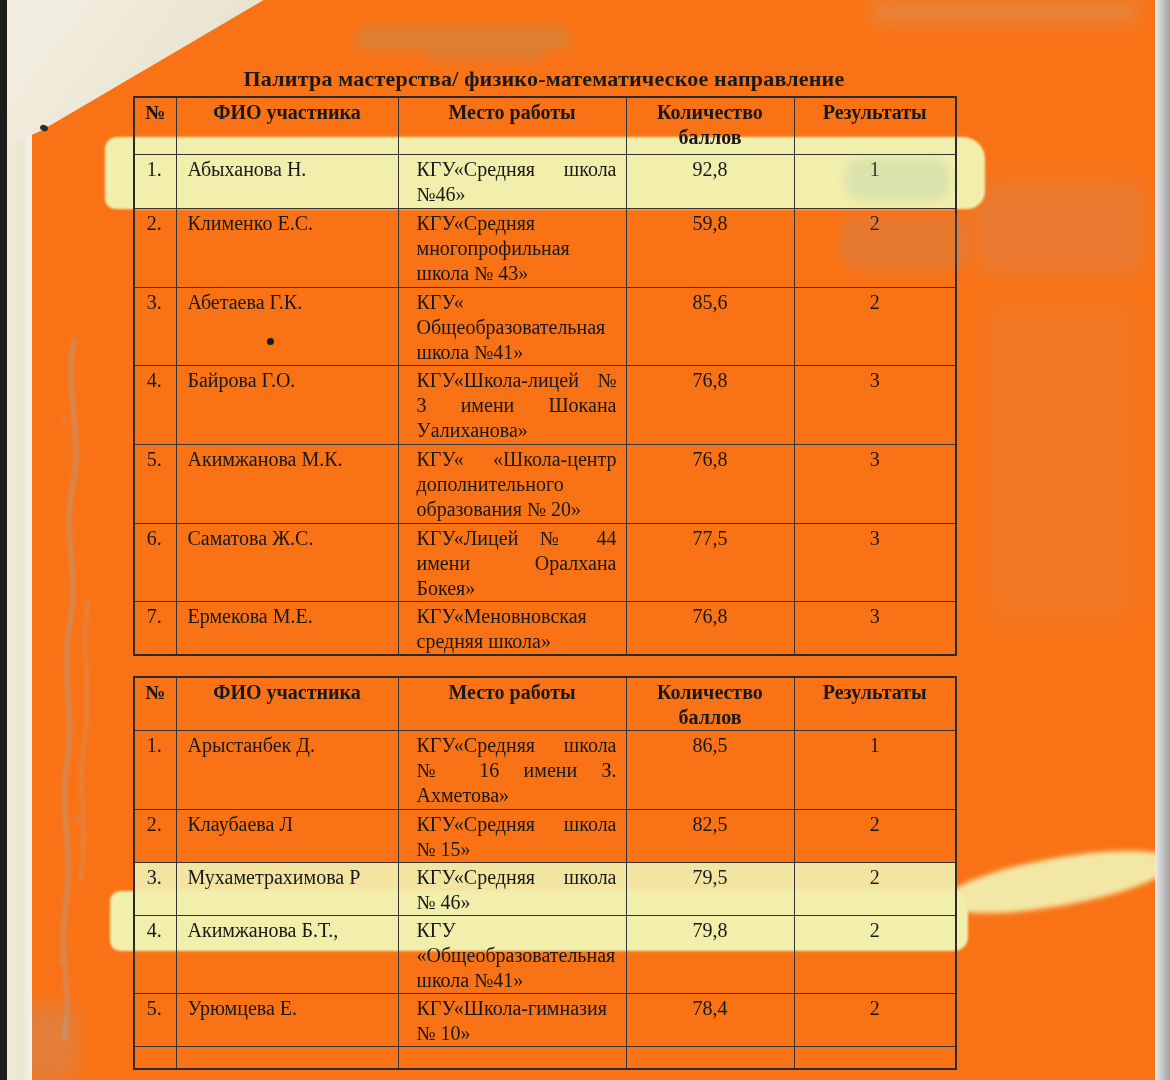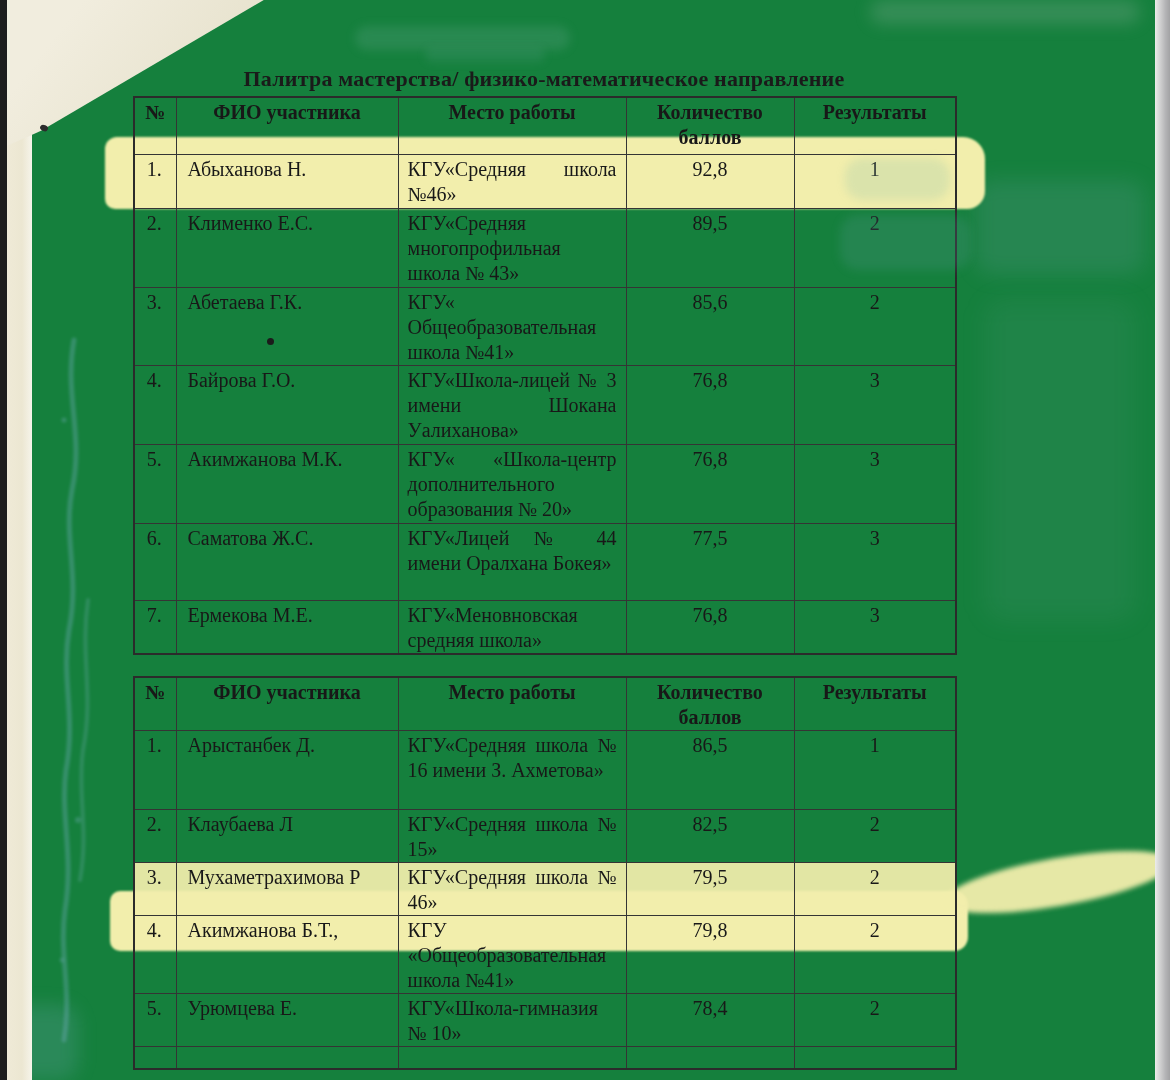--- a/index.html
+++ b/index.html
@@ -1,18 +1,18 @@
 <!DOCTYPE html>
 <html style="--hl: #f2eeac;"><head>
 <meta charset="utf-8">
 <style>
   html,body{margin:0;padding:0;background:#888;}
   .page{
     position:relative;width:1170px;height:1080px;overflow:hidden;
-    background:#15803d;color:#181818;
+    background:#f97316;color:#181818;
     font-family:"Liberation Serif","DejaVu Serif",serif;
   }
   
   .edge-left{position:absolute;left:0;top:0;width:7px;height:100%;background:#1d1d1d;z-index:7;}
   .under-page-strip{position:absolute;left:7px;top:0;width:25px;height:100%;
     background:linear-gradient(to right,#efead7,#ece7d2 60%,#f6f4ea);z-index:5;}
   .fold-corner{position:absolute;left:7px;top:0;width:262px;height:152px;
     background:linear-gradient(128deg,#f1edde 20%,#e7e2cd 75%);
     clip-path:polygon(0 0,98% 0,13% 86%,0 96%);
     filter:drop-shadow(2px 2px 2px rgba(90,88,75,.35));z-index:6;}
@@ -37,21 +37,21 @@
   .doc-title{margin:0 0 4px;font-size:22px;font-weight:700;text-align:center;
     white-space:nowrap;letter-spacing:.2px;color:#1a1a1a;}
   table.doc-table{border-collapse:collapse;table-layout:fixed;width:822px;
     background:transparent;border:2.4px solid #2b2b2b;}
   .doc-table th,.doc-table td{border:1.7px solid #343434;vertical-align:top;
     overflow:hidden;box-sizing:border-box;}
   .doc-table th{font-weight:700;font-size:20px;line-height:25px;text-align:center;padding:2px 2px 0;}
   .doc-table td{font-size:20px;line-height:25px;padding:2px 4px 0;}
   td.c-num{text-align:center;padding-left:0;padding-right:2px;}
   td.c-name{padding-left:11px;}
-  td.c-workplace{padding-left:9px;padding-right:9px;text-align:justify;
+  td.c-workplace{padding-left:18px;padding-right:9px;text-align:justify;
     text-align-last:left;overflow-wrap:anywhere;}
   td.c-score,td.c-result{text-align:center;}
   tr.hl td{background:rgba(242,238,172,.93);}
 </style>
 </head>
 <body>
 
 <div class="page">
 
   <div class="hl-band b1"></div>
@@ -103,21 +103,21 @@
             <td class="c-num"><span>1.</span></td>
             <td class="c-name"><span>Абыханова Н.</span></td>
             <td class="c-workplace"><span>КГУ«Средняя школа №46»</span></td>
             <td class="c-score"><span>92,8</span></td>
             <td class="c-result"><span>1</span></td>
           </tr>
           <tr style="height: 79px;">
             <td class="c-num"><span>2.</span></td>
             <td class="c-name"><span>Клименко Е.С.</span></td>
             <td class="c-workplace"><span>КГУ«Средняя многопрофильная школа № 43»</span></td>
-            <td class="c-score"><span>89,5</span></td>
+            <td class="c-score"><span>59,8</span></td>
             <td class="c-result"><span>2</span></td>
           </tr>
           <tr style="height: 77px;">
             <td class="c-num"><span>3.</span></td>
             <td class="c-name"><span>Абетаева Г.К.</span></td>
             <td class="c-workplace"><span>КГУ« Общеобразовательная школа №41»</span></td>
             <td class="c-score"><span>85,6</span></td>
             <td class="c-result"><span>2</span></td>
           </tr>
           <tr style="height: 79px;">

